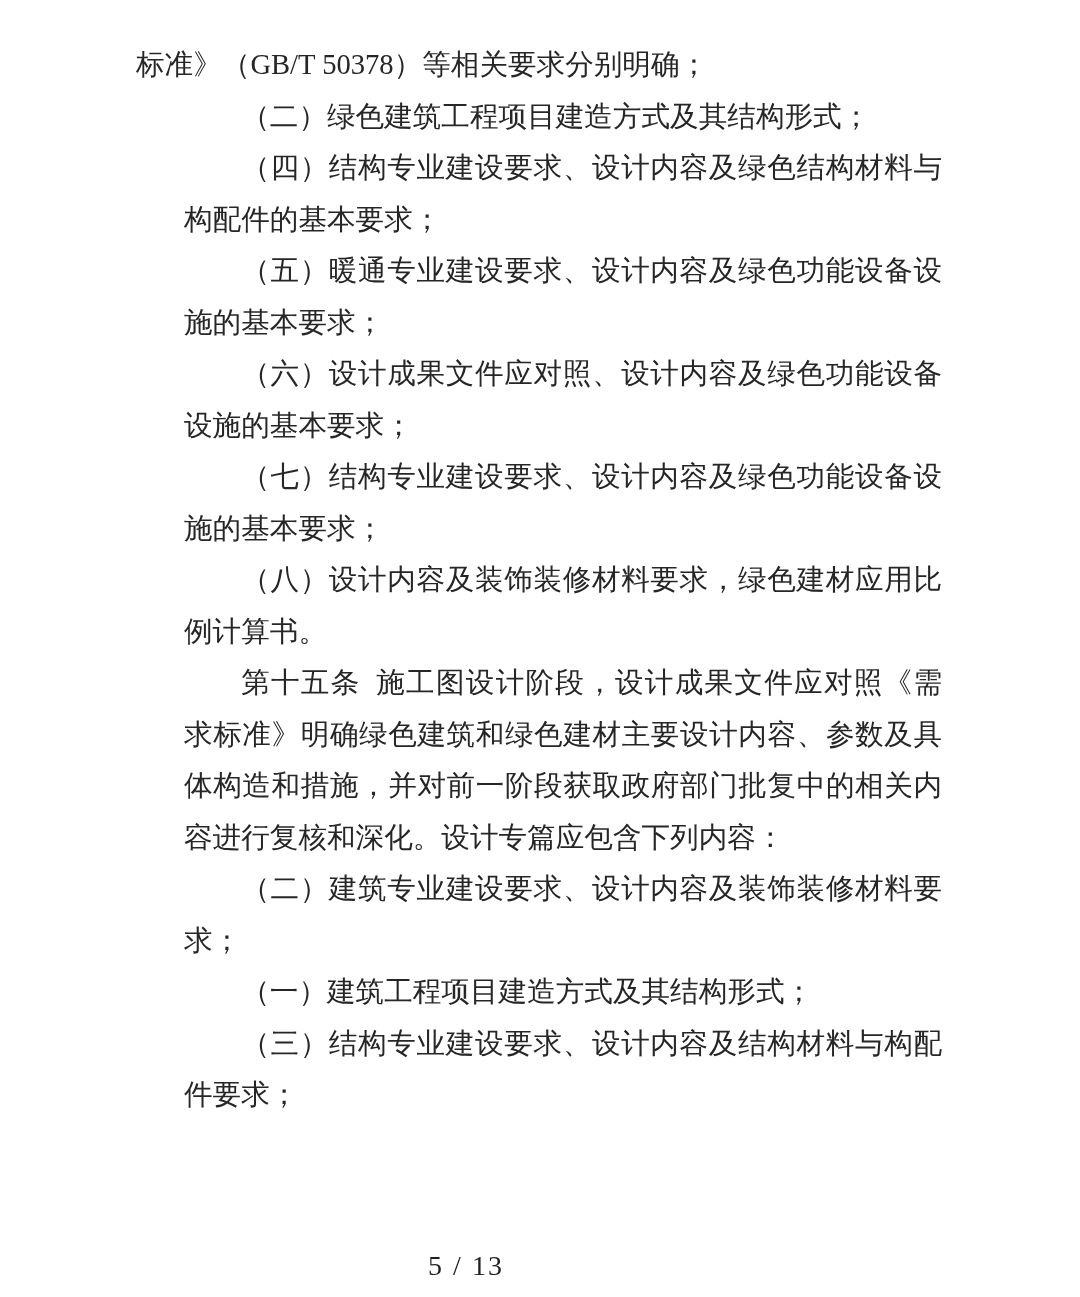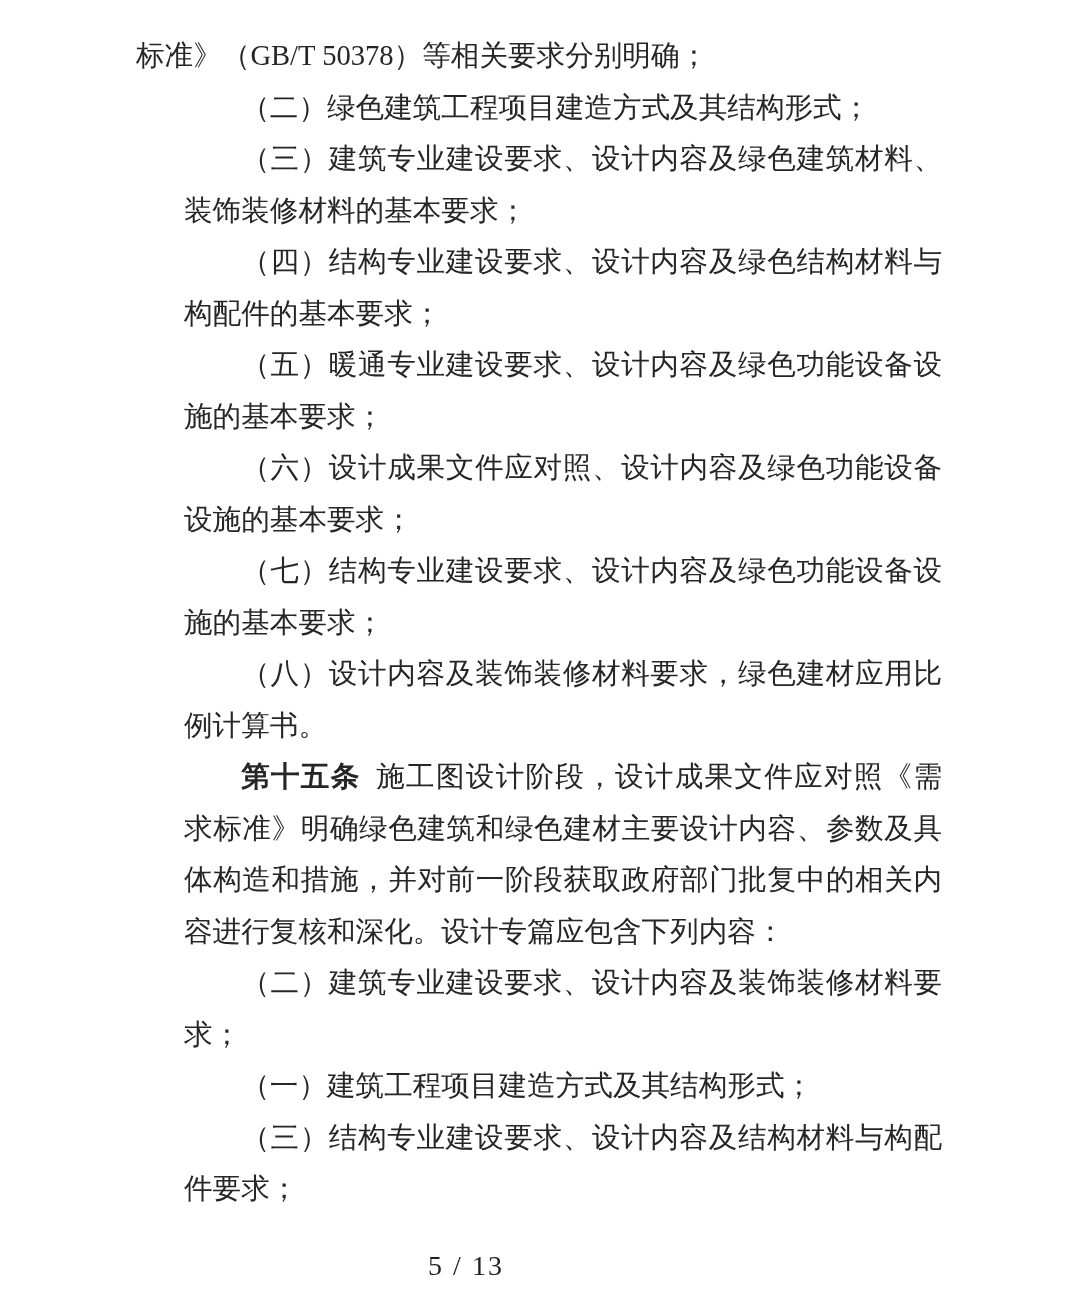--- a/index.html
+++ b/index.html
@@ -12,37 +12,37 @@
     width: 1080px;
     height: 1297px;
     background: #ffffff;
     overflow: hidden;
     font-family: "Liberation Serif", serif;
     color: #262626;
   }
   .content {
     position: absolute;
     left: 136px;
-    top: 30px;
+    top: 39px;
     width: 806px;
     font-size: 28.6px;
     line-height: 51.5px;
     text-align: justify;
     letter-spacing: 0;
   }
   .content p {
     margin: 0;
     padding: 0;
   }
   .content p.indent {
     text-indent: 2em;
     margin-left: 48px;
   }
   .article-lead {
-    font-weight: bold;
+    font-weight: normal;
     font-family: "Liberation Sans", sans-serif;
     margin-right: 0.55em;
   }
   .footer {
     position: absolute;
     left: 0;
     width: 932px;
     top: 1248px;
     text-align: center;
     font-size: 28px;
@@ -51,21 +51,20 @@
     letter-spacing: 2px;
   }
 </style>
 </head>
 <body>
 
 <div class="page">
   <div class="content">
     <p>标准》（GB/T 50378）等相关要求分别明确；</p>
     <p class="indent">（二）绿色建筑工程项目建造方式及其结构形式；</p>
-    <p class="indent">（三）建筑专业建设要求、设计内容及绿色建筑材料、装饰装修材料的基本要求；</p>
     <p class="indent">（四）结构专业建设要求、设计内容及绿色结构材料与构配件的基本要求；</p>
     <p class="indent">（五）暖通专业建设要求、设计内容及绿色功能设备设施的基本要求；</p>
     <p class="indent">（六）设计成果文件应对照、设计内容及绿色功能设备设施的基本要求；</p>
     <p class="indent">（七）结构专业建设要求、设计内容及绿色功能设备设施的基本要求；</p>
     <p class="indent">（八）设计内容及装饰装修材料要求，绿色建材应用比例计算书。</p>
     <p class="indent">
       <span class="article-lead">第十五条</span><span>施工图设计阶段，设计成果文件应对照《需求标准》明确绿色建筑和绿色建材主要设计内容、参数及具体构造和措施，并对前一阶段获取政府部门批复中的相关内容进行复核和深化。设计专篇应包含下列内容：</span>
     </p>
     <p class="indent">（二）建筑专业建设要求、设计内容及装饰装修材料要求；</p>
     <p class="indent">（一）建筑工程项目建造方式及其结构形式；</p>

